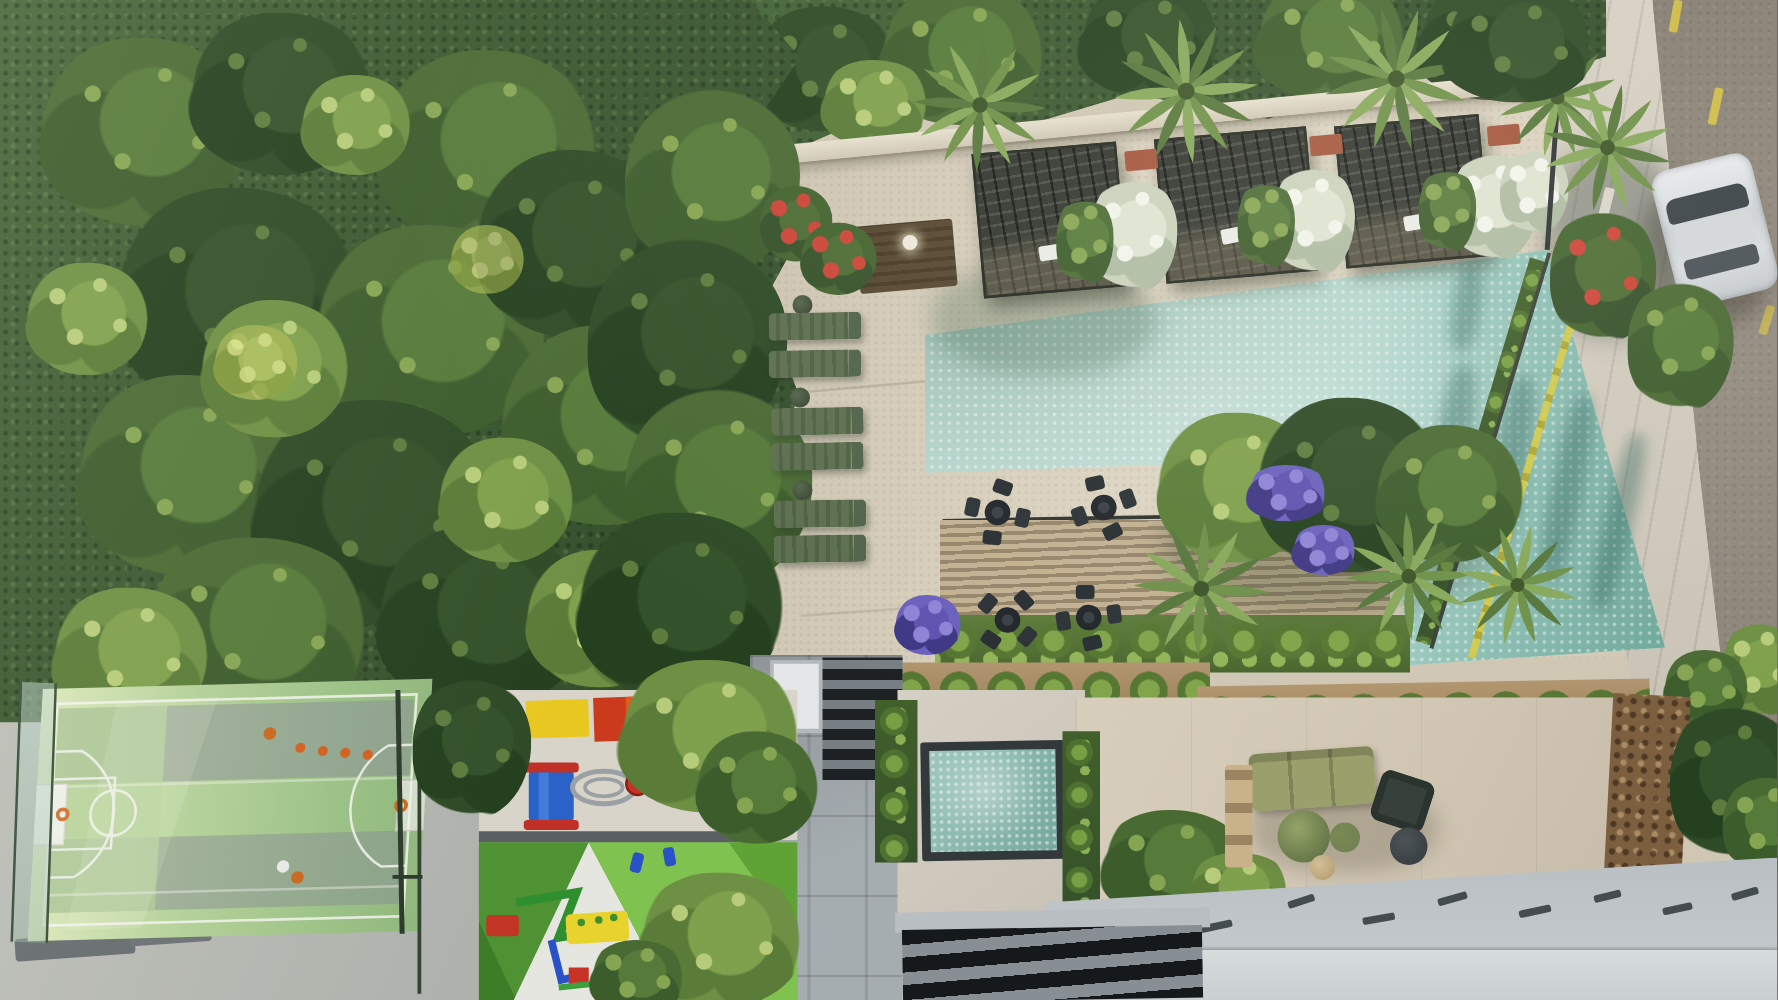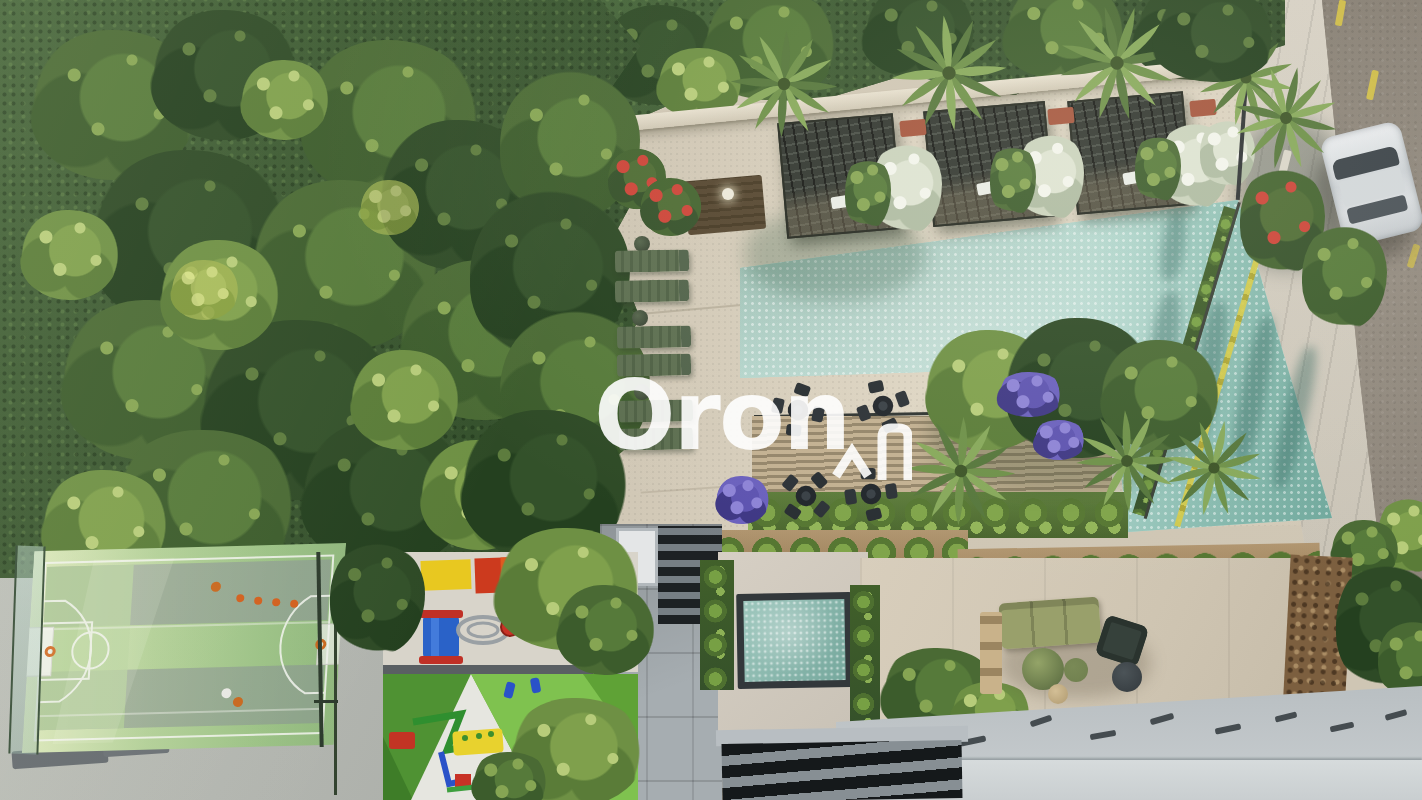--- a/index.html
+++ b/index.html
@@ -490,21 +490,14 @@
   <div class="crown c-md" style="left:556px;top:585px;width:100px;height:90px;"></div>
   <div class="crown c-lt" style="left:508px;top:698px;width:138px;height:108px;"></div>
   <div class="crown c-md" style="left:470px;top:752px;width:80px;height:60px;"></div>
 
   
   <div class="a" style="left:0;top:0;width:1422px;height:800px;z-index:55;pointer-events:none;
        background:linear-gradient(115deg, rgba(255,248,228,.10) 0%, transparent 40%),
                   radial-gradient(ellipse at 75% 18%, rgba(255,250,230,.12), transparent 50%);"></div>
 
   
-  <div class="a" style="left:594px;top:368px;width:340px;height:130px;z-index:60;opacity:.9;">
-    <span class="a watermark-text" style="left:0;top:0;font-size:96px;">Oron</span>
-    <svg class="a" style="left:238px;top:52px;" width="80" height="60" viewBox="0 0 80 60">
-      <polyline points="4,56 20,31 36,56" fill="none" stroke="#ffffff" stroke-width="9"></polyline>
-      <path d="M50,60 L50,17 Q50,8 59,8 L67,8 Q76,8 76,17 L76,60" fill="none" stroke="#ffffff" stroke-width="9"></path>
-    </svg>
-  </div>
 
 </div>
 
 </body></html>

